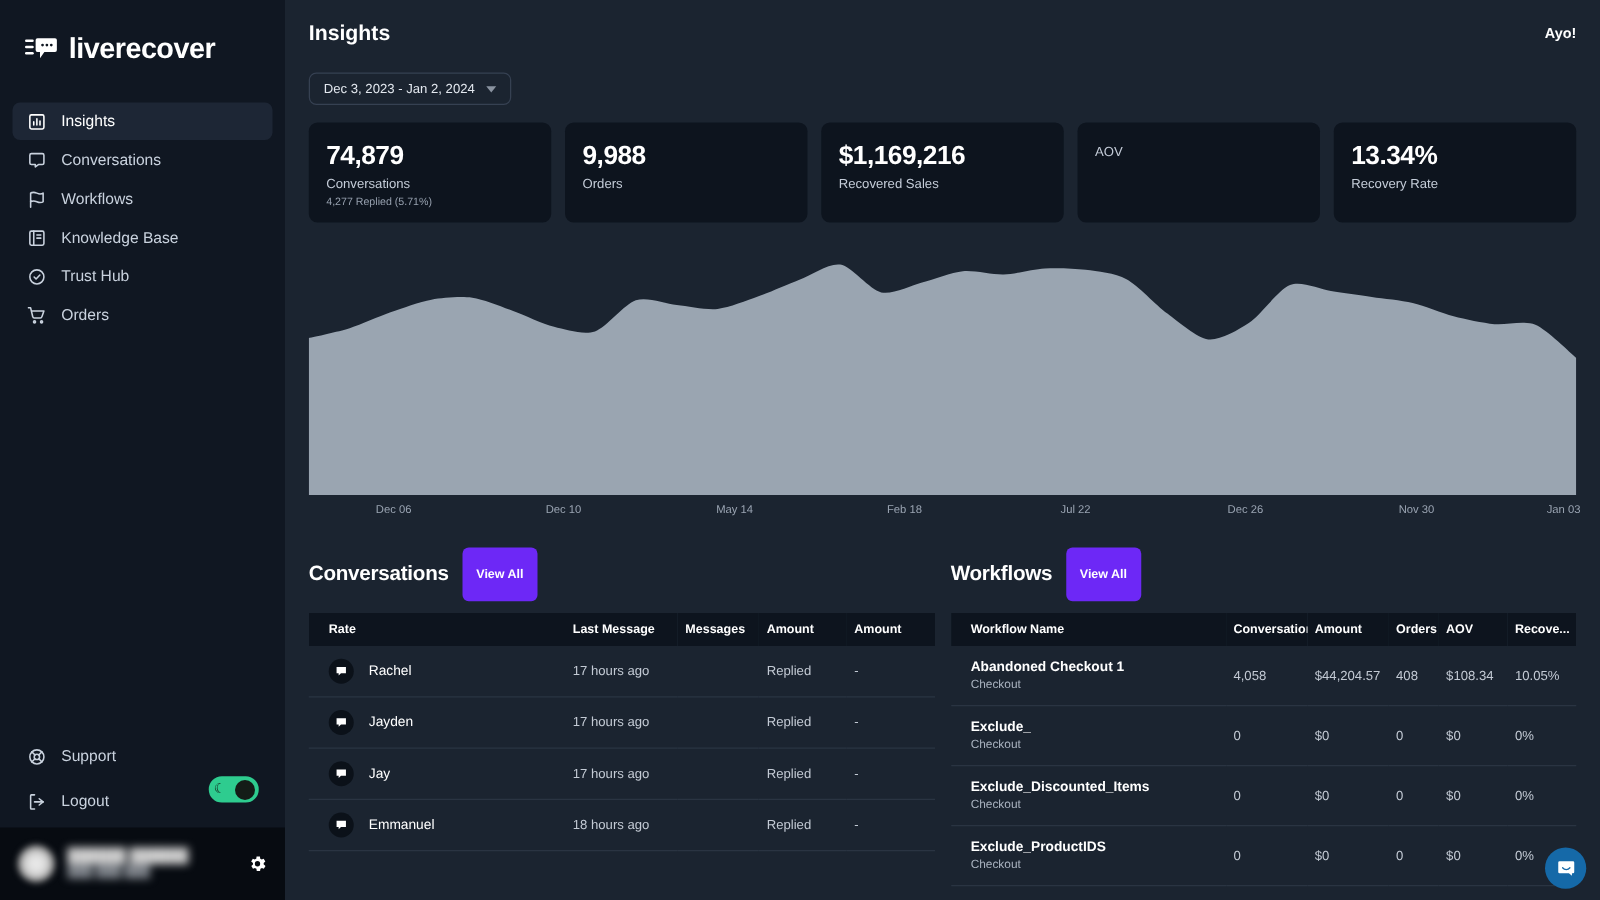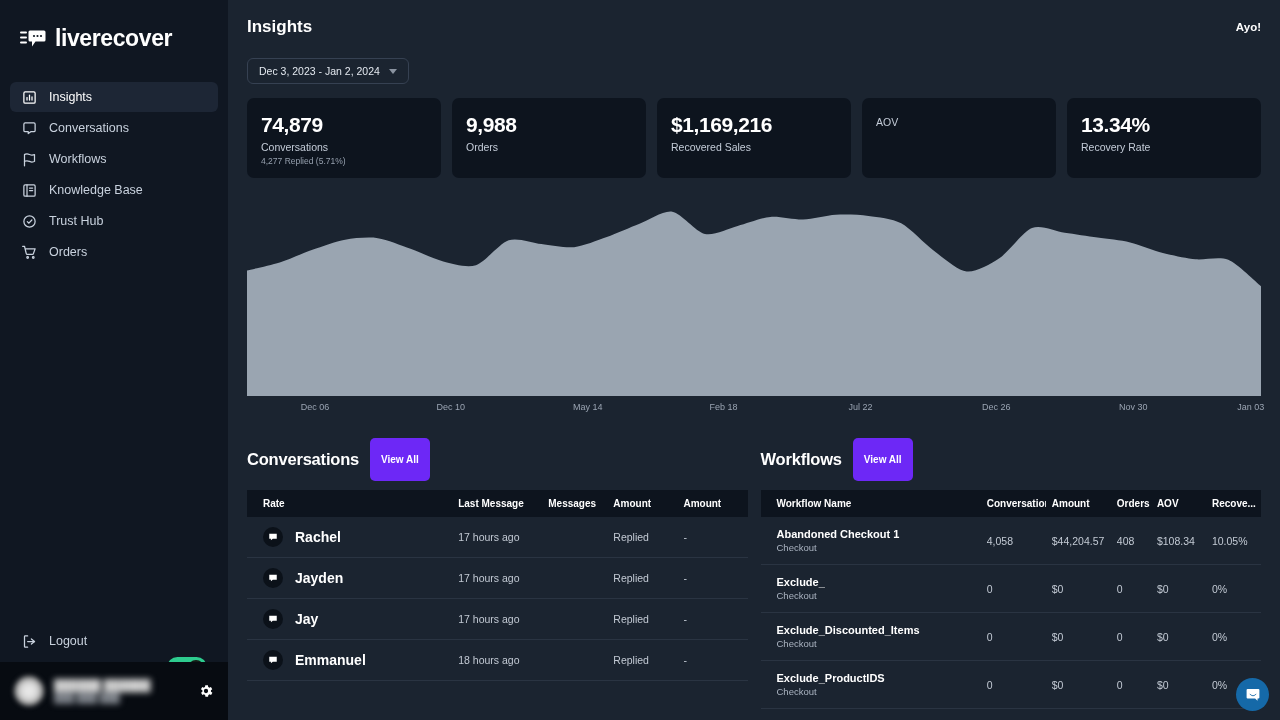--- a/index.html
+++ b/index.html
@@ -135,21 +135,21 @@
     border-bottom: 1px solid #2a3442; vertical-align: middle;
     white-space: nowrap; overflow: hidden; text-overflow: ellipsis;
   }
   tbody tr:first-child td { border-top: none; }
   .cell-name { display: flex; align-items: center; gap: 12px; padding-left: 10px !important; }
   .bubble {
     width: 20px; height: 20px; border-radius: 50%; background: #0b1119;
     display: flex; align-items: center; justify-content: center; flex: 0 0 20px;
   }
   .bubble svg { width: 10px; height: 10px; }
-  .nm { color: #ffffff; font-weight: 700; font-size: 14px; }
+  .nm { color: #ffffff; font-weight: 400; font-size: 11px; }
   .wf-name { color: #ffffff; font-weight: 700; font-size: 11px; line-height: 14px; }
   .wf-sub { color: #aab3c0; font-size: 9.5px; line-height: 13px; }
   .wf-cell-name { padding-left: 16px !important; }
   .muted { color: #c3cad4; }
 
   
   .chat-widget {
     position: absolute; right: 11px; bottom: 9px;
     width: 33px; height: 33px; border-radius: 50%;
     background: #1569a8; display: flex; align-items: center; justify-content: center;
@@ -233,20 +233,33 @@
               <circle cx="9" cy="20" r="1.3"></circle>
               <circle cx="18" cy="20" r="1.3"></circle>
               <path d="M1 2h3l2.7 11.4a2 2 0 0 0 2 1.6h7.7a2 2 0 0 0 2-1.6L21 6H5.2"></path>
             </svg>
         </span>
         <span class="nav-label">Orders</span>
       </div>
     </nav>
 
     <div class="sidebar-bottom">
+      <div class="nav-item">
+        <span class="ico">
+          <svg viewBox="0 0 24 24" fill="none" stroke="#c9d2de" stroke-width="2" stroke-linecap="round" stroke-linejoin="round">
+              <circle cx="12" cy="12" r="9"></circle>
+              <circle cx="12" cy="12" r="3.4"></circle>
+              <line x1="5.6" y1="5.6" x2="9.6" y2="9.6"></line>
+              <line x1="14.4" y1="14.4" x2="18.4" y2="18.4"></line>
+              <line x1="14.4" y1="9.6" x2="18.4" y2="5.6"></line>
+              <line x1="5.6" y1="18.4" x2="9.6" y2="14.4"></line>
+            </svg>
+        </span>
+        <span class="nav-label">Support</span>
+      </div>
       <div class="nav-item">
         <span class="ico">
           <svg viewBox="0 0 24 24" fill="none" stroke="#c9d2de" stroke-width="2" stroke-linecap="round" stroke-linejoin="round">
               <path d="M9 3H5a1 1 0 0 0-1 1v16a1 1 0 0 0 1 1h4"></path>
               <polyline points="15,16 20,12 15,8"></polyline>
               <line x1="20" y1="12" x2="9" y2="12"></line>
             </svg>
         </span>
         <span class="nav-label">Logout</span>
       </div>

